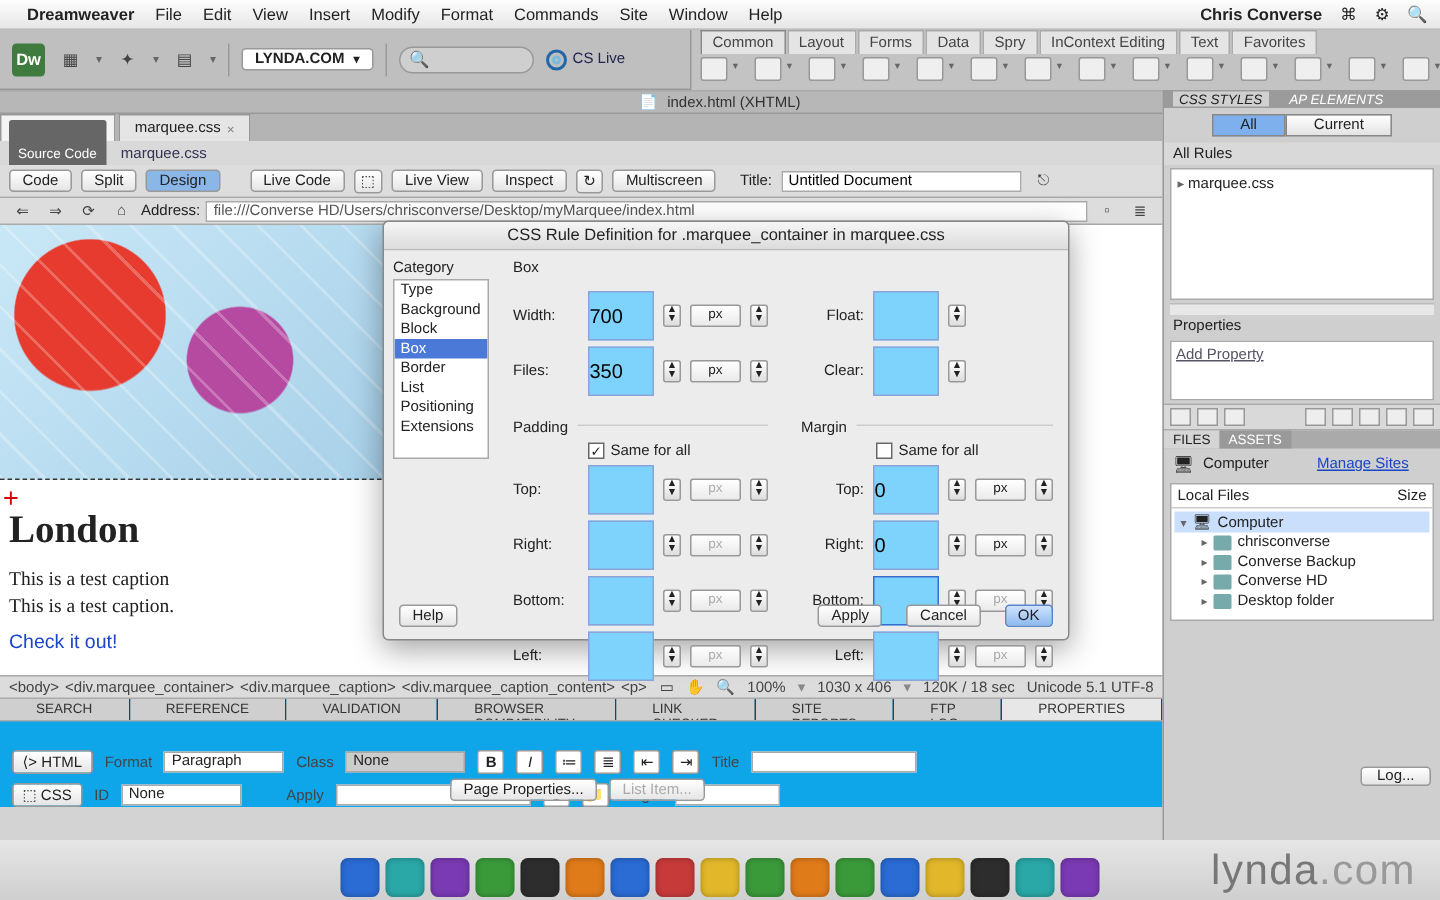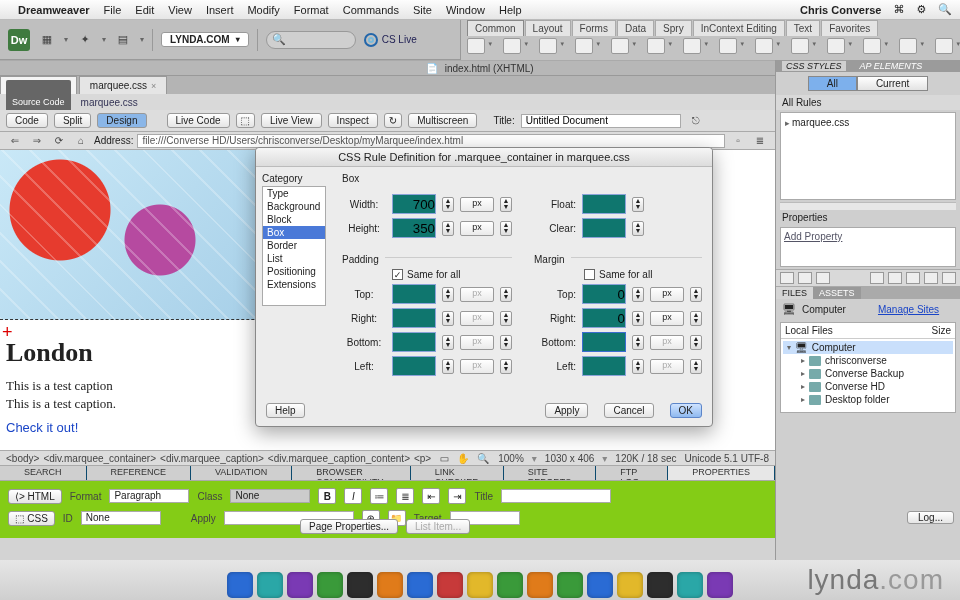--- a/index.html
+++ b/index.html
@@ -75,21 +75,21 @@
 .bcrumb .sp{ color:#888;}
 .bcrumb .rt{ margin-left:auto; display:flex; gap:8px; align-items:center;}
 .bcrumb .rt span{ white-space:nowrap;}
 
 
 .lower-tabs{ position:absolute; top:466px; left:0; width:775px; height:14px; background:#b7b7b7; display:flex; font-size:9px; color:#333;}
 .lower-tabs .t{ padding:1px 24px; border-right:1px solid #0c4a6e; background:#cfcfcf;}
 .lower-tabs .t.active{ background:#e7e7e7;}
 
 
-.props{ position:absolute; top:480px; left:0; width:775px; height:58px; background:#84cc16; border-top:1px solid #aaa; padding:4px 8px; font-size:10px;}
+.props{ position:absolute; top:480px; left:0; width:775px; height:58px; background:#0ea5e9; border-top:1px solid #aaa; padding:16px 8px; font-size:10px;}
 .props-row{ display:flex; align-items:center; gap:8px; height:22px;}
 .props-row .lab{ color:#444;}
 .props-row .sel{ width:80px; height:14px; background:#fff; border:1px solid #aaa; font-size:10px; padding:0 4px;}
 .props-row .sel.none{ background:#ccc;}
 .props-row .iconbtn{ width:18px;height:16px;border:1px solid #999;background:#fff;border-radius:2px;display:inline-flex;align-items:center;justify-content:center;}
 .page-btns{ position:absolute; bottom:4px; left:300px; display:flex; gap:8px;}
 
 
 .right-col{ position:absolute; right:0; top:60px; width:185px; bottom:40px; background:#cfcfcf; border-left:1px solid #999;}
 .panel-hdr { background:#9b9b9b; color:#fff; font-size:9px; padding:1px 6px; display:flex; gap:10px;font-style:italic;}
@@ -125,23 +125,23 @@
 .dlg-title{ text-align:center; font-size:11px; padding:3px; background:linear-gradient(#f6f6f6,#dcdcdc); border-bottom:1px solid #bbb; border-radius:4px 4px 0 0;}
 .dlg-body{ display:flex; height:228px;}
 .cat-col{ width:95px; padding:6px 6px;}
 .cat-col .hdr{ font-size:10px; margin-bottom:2px;}
 .cat-list{ background:#fff; border:1px solid #aaa; height:120px; overflow:hidden;}
 .cat-list .c{ font-size:10px; padding:1px 4px;}
 .cat-list .c.sel{ background:#4a79d8; color:#fff;}
 .form-col{ flex:1; padding:6px 10px; position:relative;}
 .form-col .hdr{ font-size:10px; margin-bottom:10px;}
 .frow{ display:flex; align-items:center; gap:6px; margin-bottom:4px; font-size:10px;}
-.frow .lab{ width:44px; text-align:center;}
+.frow .lab{ width:44px; text-align:left;}
 .frow .lab2{ width:42px; text-align:right;}
-.inp{ width:44px; height:20px; background:#0f766e; border:1px solid #8aa3d8;text-align:right;}
+.inp{ width:44px; height:33px; background:#7dd3fc; border:1px solid #8aa3d8;}
 .step{ width:12px; height:15px; border:1px solid #999; background:linear-gradient(#fff,#ddd); border-radius:2px; font-size:7px; display:flex; flex-direction:column;}
 .step::before{content:"▲";line-height:6px;text-align:center;}
 .step::after{content:"▼";line-height:6px;text-align:center;}
 .unit{ width:34px; height:15px; border:1px solid #999; background:linear-gradient(#fff,#eaeaea); border-radius:2px; font-size:9px; text-align:center;}
 .unit.dis{ color:#aaa;}
 .section-label{ font-size:10px; margin:6px 0 2px; }
 .hr{ height:1px; background:#ccc; flex:1; align-self:center;}
 .half{ display:flex; gap:22px;}
 .half .side{ flex:1;}
 .chk{ display:flex; align-items:center; gap:4px; font-size:10px; margin:2px 0 4px 50px;}
@@ -463,21 +463,21 @@
       <div class="half">
         <div class="side">
           <div class="frow">
               <span class="lab">Width:</span>
               <input class="inp" value="700" style="">
               <span class="step"></span>
               <span class="unit">px</span>
               <span class="step"></span>
             </div>
           <div class="frow">
-              <span class="lab">Height:</span>
+              <span class="lab">Files:</span>
               <input class="inp" value="350" style="">
               <span class="step"></span>
               <span class="unit">px</span>
               <span class="step"></span>
             </div>
         </div>
         <div class="side">
           <div class="frow">
               <span class="lab2">Float:</span>
               <input class="inp" style="">

